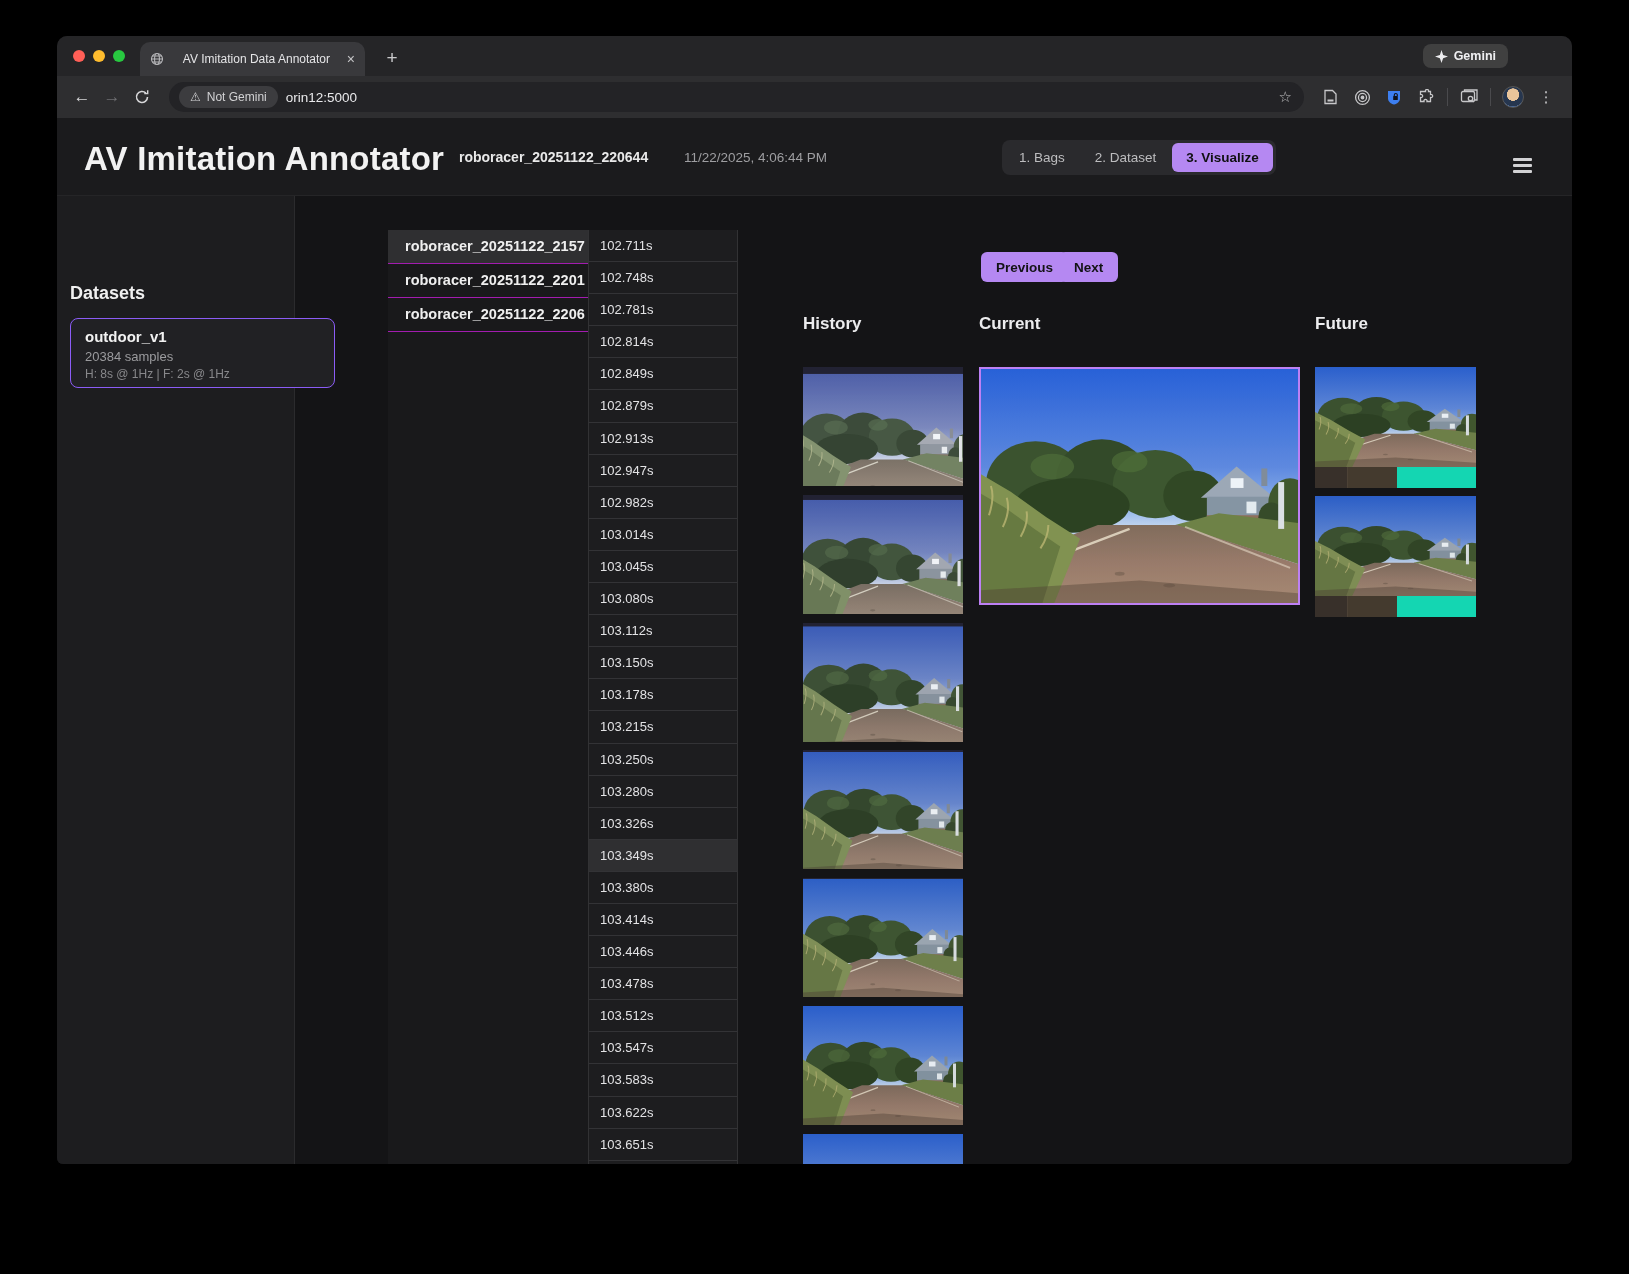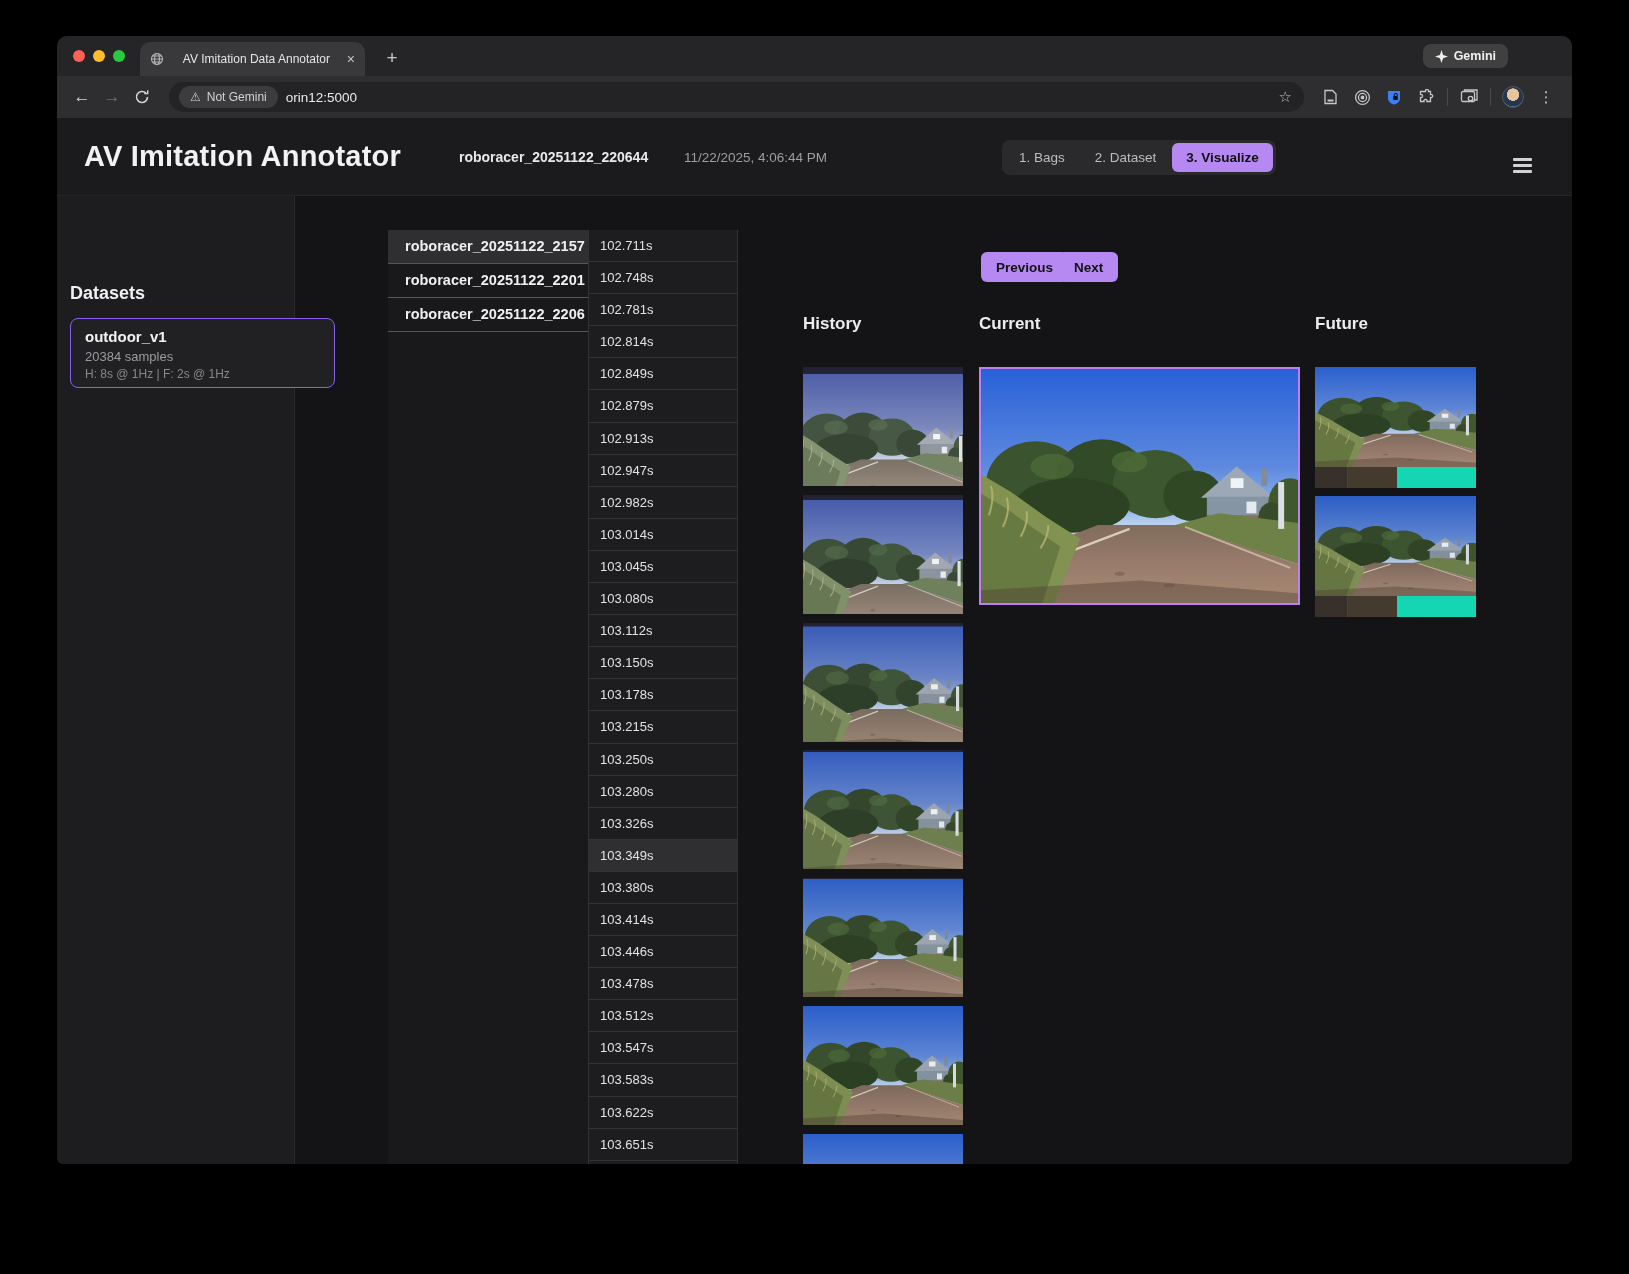--- a/index.html
+++ b/index.html
@@ -30,21 +30,21 @@
   .ob-star{color:#bdbdbf;font-size:15px;margin-right:2px;}
   .ticon{width:26px;height:26px;display:flex;align-items:center;justify-content:center;color:#c7c7c9;flex:0 0 auto;margin:0 3px;}
   .tsep{width:1px;height:18px;background:#4a4a4d;margin:0 5px;flex:0 0 auto;}
   .avatar{width:20px;height:20px;border-radius:50%;flex:0 0 auto;margin:0 6px;
     background:radial-gradient(circle at 50% 38%,#e8c49a 0 38%,#26364f 40% 72%,#4a6a9c 73% 100%);border:1px solid #555;}
   .kebab{color:#c9c9cb;font-size:15px;}
   
   .page{position:relative;height:1046px;background:#141416;overflow:hidden;}
   .app-header{position:absolute;left:0;top:0;width:1515px;height:78px;background:#1b1b1d;
     border-bottom:1px solid #252527;box-sizing:border-box;}
-  .app-title{position:absolute;left:27px;top:22px;font-size:29px;font-weight:bold;color:#f2f2f2;letter-spacing:.2px;}
+  .app-title{position:absolute;left:27px;top:22px;font-size:33px;font-weight:bold;color:#f2f2f2;letter-spacing:.2px;}
   .bag-name{position:absolute;left:402px;top:31px;font-size:14px;font-weight:bold;color:#e9e9e9;}
   .datetime{position:absolute;left:627px;top:32px;font-size:13.5px;color:#9e9ea1;}
   .seg{position:absolute;left:945px;top:22px;height:35px;background:#2a2a2d;border-radius:8px;
     display:flex;align-items:center;padding:3px;box-sizing:border-box;gap:2px;}
   .seg-item{height:29px;display:flex;align-items:center;padding:0 14px;border-radius:6px;
     color:#bdbdbf;font-size:13.5px;white-space:nowrap;}
   .seg-item.active{background:var(--purple);color:#101012;font-weight:bold;}
   .burger{position:absolute;right:40px;top:40px;width:19px;height:15px;display:flex;flex-direction:column;justify-content:space-between;}
   .burger span{height:3px;background:#d2d2d4;border-radius:1px;}
   

